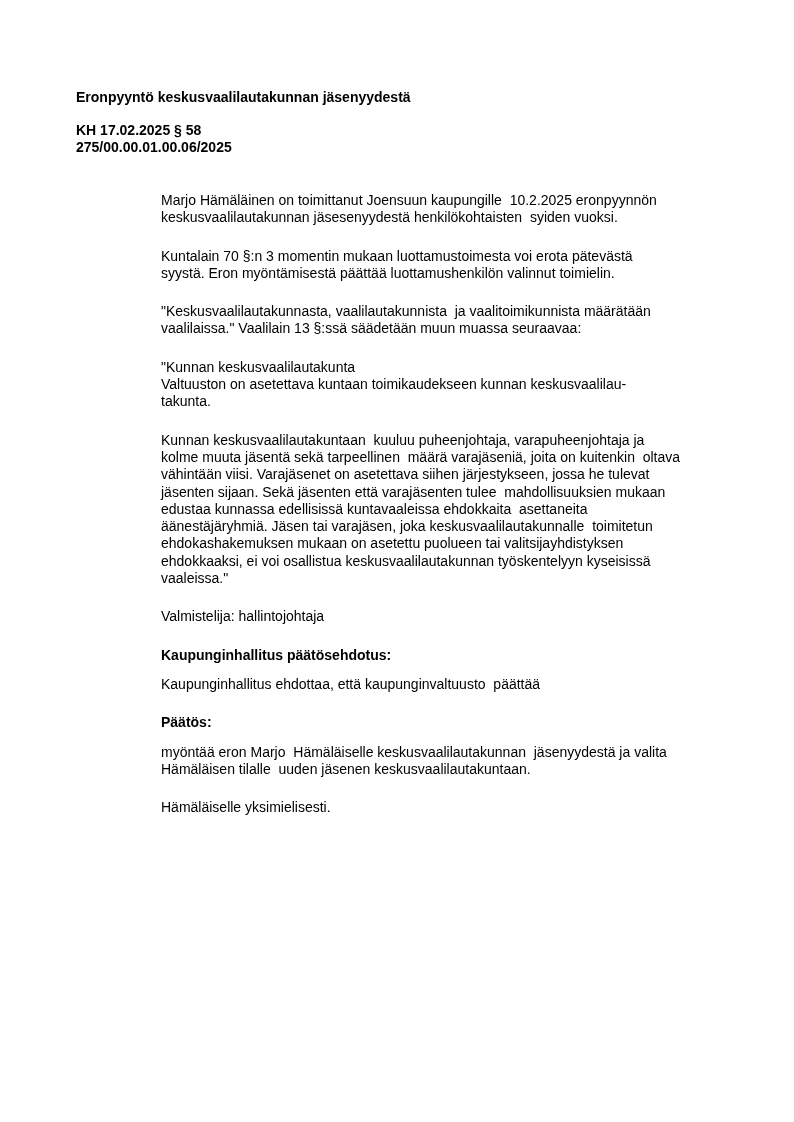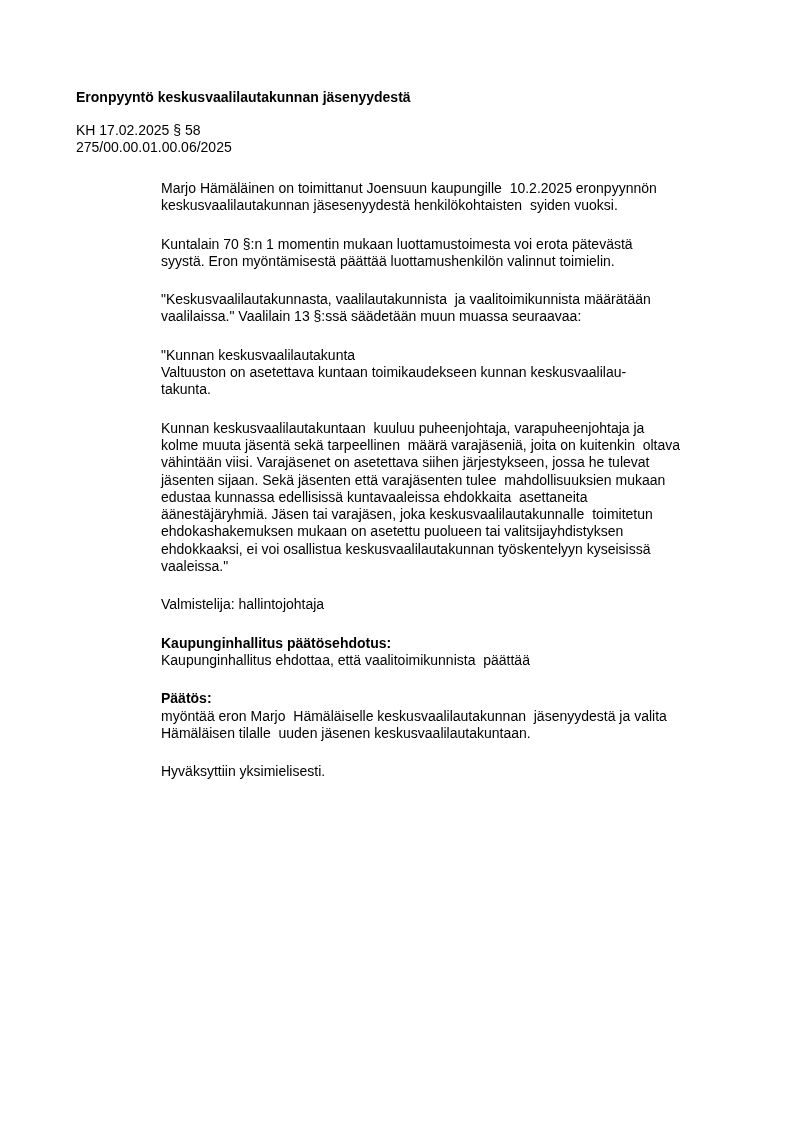--- a/index.html
+++ b/index.html
@@ -21,29 +21,30 @@
     margin: 0;
     font-size: 14px;
     font-weight: bold;
     white-space: pre-wrap;
   }
   .doc-meta {
     position: absolute;
     left: 76px;
     top: 122px;
     white-space: pre-wrap;
+    font-weight: bold;
   }
   .doc-body {
     position: absolute;
     left: 161px;
     top: 180px;
     width: 585px;
   }
   .para {
-    margin: 0 0 21px 0;
+    margin: 12px 0 21px 0;
     white-space: pre-wrap;
   }
   .para.heading {
     font-weight: bold;
     margin-bottom: 0;
   }
 </style>
 </head>
 <body>
 
@@ -52,21 +53,21 @@
   <h1 class="doc-title">Eronpyyntö keskusvaalilautakunnan jäsenyydestä</h1>
 
   <div class="doc-meta">KH 17.02.2025 § 58
 275/00.00.01.00.06/2025</div>
 
   <div class="doc-body">
 
     <p class="para">Marjo Hämäläinen on toimittanut Joensuun kaupungille  10.2.2025 eronpyynnön
 keskusvaalilautakunnan jäsesenyydestä henkilökohtaisten  syiden vuoksi.</p>
 
-    <p class="para">Kuntalain 70 §:n 1 momentin mukaan luottamustoimesta voi erota pätevästä
+    <p class="para">Kuntalain 70 §:n 3 momentin mukaan luottamustoimesta voi erota pätevästä
 syystä. Eron myöntämisestä päättää luottamushenkilön valinnut toimielin.</p>
 
 
     <p class="para">"Keskusvaalilautakunnasta, vaalilautakunnista  ja vaalitoimikunnista määrätään
 vaalilaissa." Vaalilain 13 §:ssä säädetään muun muassa seuraavaa:</p>
 
     <p class="para">"Kunnan keskusvaalilautakunta
 Valtuuston on asetettava kuntaan toimikaudekseen kunnan keskusvaalilau-
 takunta.</p>
 
@@ -78,23 +79,23 @@
 äänestäjäryhmiä. Jäsen tai varajäsen, joka keskusvaalilautakunnalle  toimitetun
 ehdokashakemuksen mukaan on asetettu puolueen tai valitsijayhdistyksen
 ehdokkaaksi, ei voi osallistua keskusvaalilautakunnan työskentelyyn kyseisissä
 vaaleissa."</p>
 
 
     <p class="para">Valmistelija: hallintojohtaja</p>
 
     <p class="para heading">Kaupunginhallitus päätösehdotus:</p>
 
-    <p class="para">Kaupunginhallitus ehdottaa, että vaalitoimikunnista  päättää</p>
+    <p class="para">Kaupunginhallitus ehdottaa, että kaupunginvaltuusto  päättää</p>
 
     <p class="para heading">Päätös:</p>
 
     <p class="para">myöntää eron Marjo  Hämäläiselle keskusvaalilautakunnan  jäsenyydestä ja valita
 Hämäläisen tilalle  uuden jäsenen keskusvaalilautakuntaan.</p>
 
-    <p class="para">Hyväksyttiin yksimielisesti.</p>
+    <p class="para">Hämäläiselle yksimielisesti.</p>
 
   </div>
 </div>
 
 </body></html>

